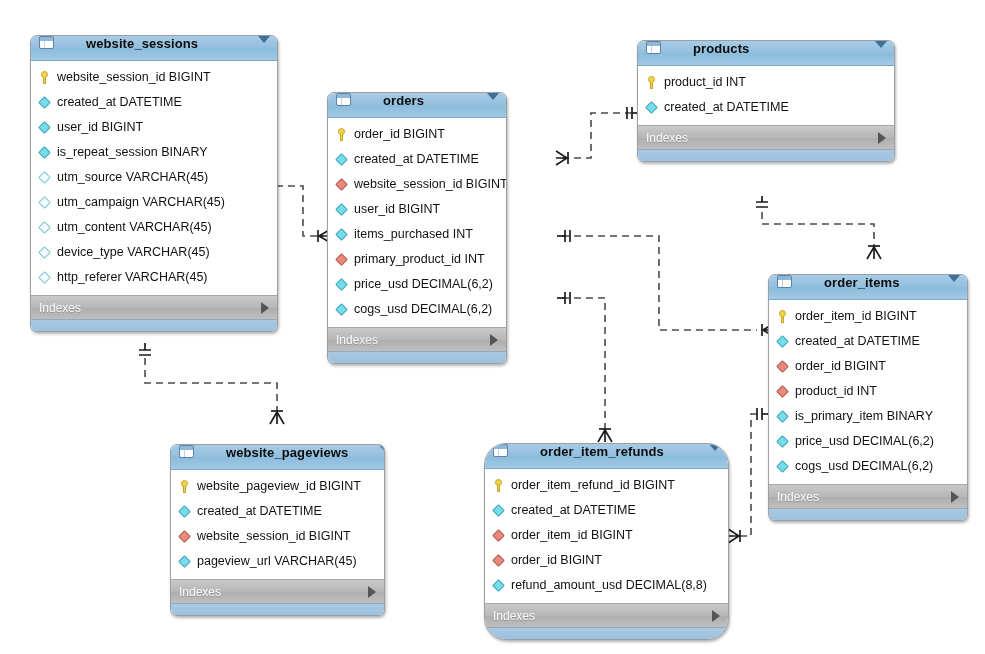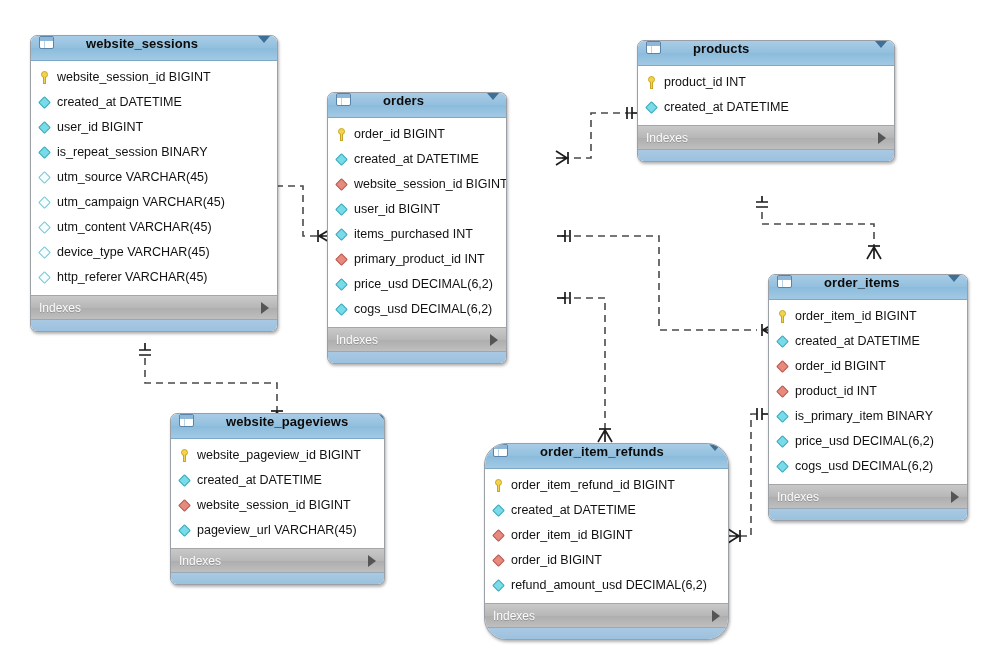--- a/index.html
+++ b/index.html
@@ -414,21 +414,21 @@
         <span class="col-text">cogs_usd DECIMAL(6,2)</span>
       </div>
     </div>
     <div class="tbl-indexes">
       <span class="idx-label">Indexes</span>
       <span class="idx-caret"></span>
     </div>
     <div class="tbl-footer"></div>
   </div>
 
-  <div class="table-box" style="left:170px; top:413px; width:215px;">
+  <div class="table-box" style="left:170px; top:444px; width:215px;">
     <div class="tbl-header">
       <span class="tbl-icon"></span>
       <span class="tbl-title">website_pageviews</span>
       <span class="tbl-caret"></span>
     </div>
     <div class="tbl-cols">
       <div class="col-row">
         <span class="col-ic ic-key"></span>
         <span class="col-text">website_pageview_id BIGINT</span>
       </div>
@@ -470,21 +470,21 @@
       <div class="col-row">
         <span class="col-ic ic-dia fk"></span>
         <span class="col-text">order_item_id BIGINT</span>
       </div>
       <div class="col-row">
         <span class="col-ic ic-dia fk"></span>
         <span class="col-text">order_id BIGINT</span>
       </div>
       <div class="col-row">
         <span class="col-ic ic-dia filled"></span>
-        <span class="col-text">refund_amount_usd DECIMAL(6,2)</span>
+        <span class="col-text">refund_amount_usd DECIMAL(8,8)</span>
       </div>
     </div>
     <div class="tbl-indexes">
       <span class="idx-label">Indexes</span>
       <span class="idx-caret"></span>
     </div>
     <div class="tbl-footer"></div>
   </div>
 
 </div>

